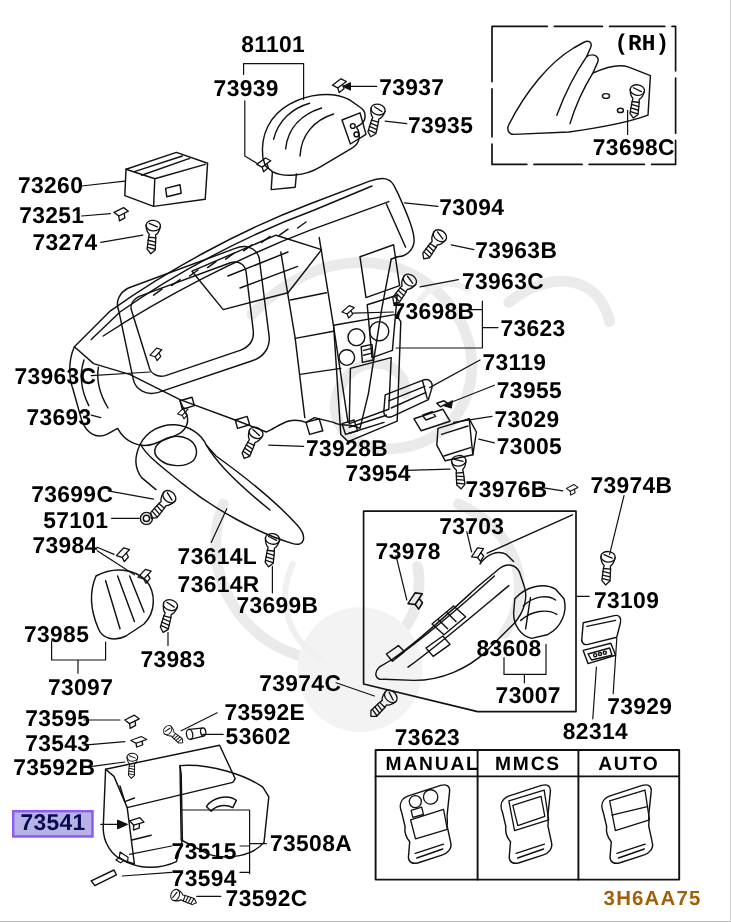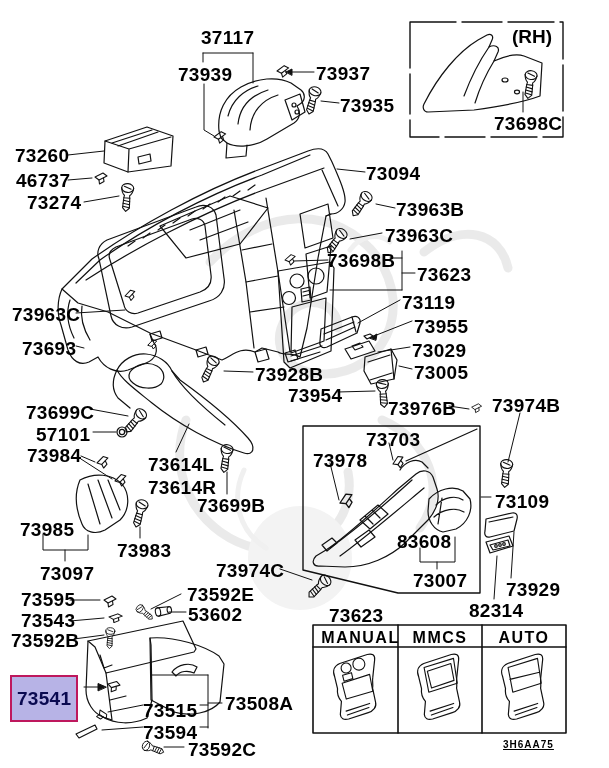--- a/index.html
+++ b/index.html
@@ -1,25 +1,25 @@
 <!DOCTYPE html>
 <html><head>
 <meta charset="utf-8">
 <style>
   html,body{margin:0;padding:0;background:#888;}
   #stage{position:relative;width:609px;height:768px;background:#ffffff;overflow:hidden;
          font-family:"Liberation Sans",sans-serif;}
   #art{position:absolute;left:0;top:0;}
   .lbl{position:absolute;font-weight:bold;font-size:19px;line-height:1;letter-spacing:.3px;
        color:#000;white-space:nowrap;}
-  .hl{background:#b7b3e6;border:2px solid #be185d;color:#0a0a50;padding:12px 5px;}
+  .hl{background:#b7b3e6;border:2px solid #8b5cf6;color:#0a0a50;padding:0 5px;}
   .hdr{position:absolute;font-weight:bold;font-size:16px;line-height:1;letter-spacing:1.5px;
        text-align:center;color:#000;}
-  .code{position:absolute;font-weight:bold;font-size:10px;letter-spacing:1px;color:#000000;text-decoration:underline;}
-  .rh{position:absolute;font-weight:bold;font-size:19px;color:#000;}
+  .code{position:absolute;font-weight:bold;font-size:17px;letter-spacing:1px;color:#a16207;}
+  .rh{position:absolute;font-weight:bold;font-size:19px;color:#000;font-family:Liberation Mono, monospace;}
 </style>
 </head>
 <body>
 
 <div id="stage">
 
 <svg id="art" width="609" height="768" viewBox="0 0 609 768">
   <defs>
     <g id="scr" stroke="#111" fill="none" stroke-width="1.1">
       <ellipse cx="0" cy="-8" rx="6" ry="4.4"></ellipse>
@@ -244,28 +244,28 @@
       <path d="M143,705 L108,712 M200,705 L208,705 M143,727 L102,730 M200,727 L208,727"></path>
       <path d="M208,675 L152,675 M208,675 L208,728 M208,703 L222,703"></path>
       <path d="M184,747 L164,747"></path>
       <path d="M286,72 l6,-3 l0,6 z" fill="#111"></path>
       <path d="M106,687 l-8,-3.5 l0,7 z" fill="#111"></path>
       <path d="M370,338 l7,-4 l-1,6 z" fill="#111"></path>
     </g>
   </g>
 </svg>
 
-<div class="lbl" style="left:201px;top:28px">37117</div>
+<div class="lbl" style="left:201px;top:28px">81101</div>
 <div class="lbl" style="left:178px;top:65px">73939</div>
 <div class="lbl" style="left:316px;top:64px">73937</div>
 <div class="lbl" style="left:340px;top:96px">73935</div>
 <div class="rh" style="left:512px;top:26px;position:absolute">(RH)</div>
 <div class="lbl" style="left:494px;top:114px">73698C</div>
 <div class="lbl" style="left:15px;top:146px">73260</div>
-<div class="lbl" style="left:16px;top:171px">46737</div>
+<div class="lbl" style="left:16px;top:171px">73251</div>
 <div class="lbl" style="left:27px;top:193px">73274</div>
 <div class="lbl" style="left:366px;top:164px">73094</div>
 <div class="lbl" style="left:396px;top:200px">73963B</div>
 <div class="lbl" style="left:385px;top:226px">73963C</div>
 <div class="lbl" style="left:327px;top:251px">73698B</div>
 <div class="lbl" style="left:417px;top:265px">73623</div>
 <div class="lbl" style="left:402px;top:293px">73119</div>
 <div class="lbl" style="left:414px;top:317px">73955</div>
 <div class="lbl" style="left:412px;top:341px">73029</div>
 <div class="lbl" style="left:414px;top:363px">73005</div>

